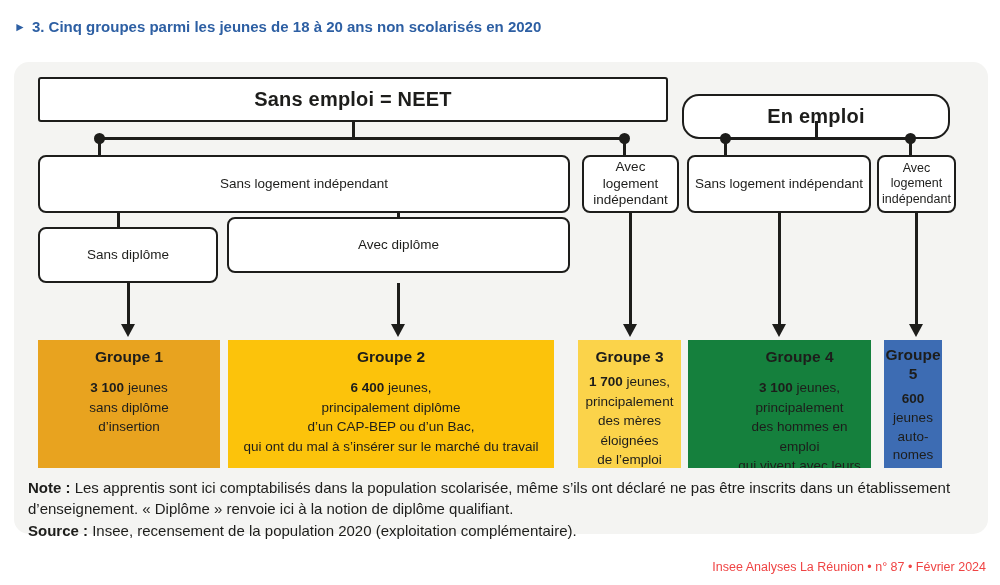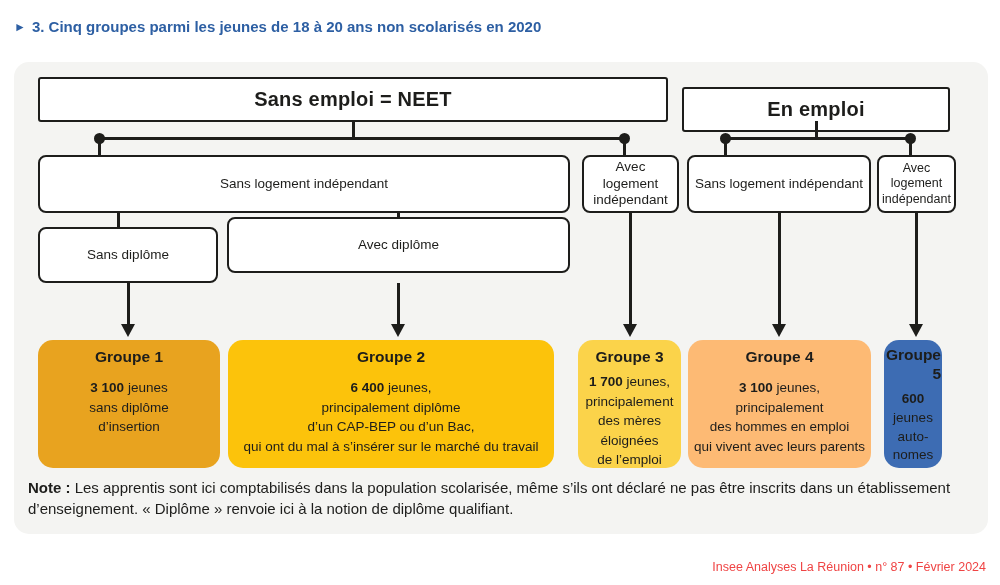--- a/index.html
+++ b/index.html
@@ -16,47 +16,47 @@
   .root{border-radius:3px;font-size:20px;font-weight:bold;letter-spacing:.2px;}
   .mid{border-radius:8px;font-size:13.5px;line-height:1.25;padding:2px 4px;}
   .mid.tight{font-size:12.5px;padding:2px 1px;}
 
   .vline{position:absolute;width:3px;background:#1d1d1b;}
   .hline{position:absolute;height:3px;background:#1d1d1b;}
   .dot{position:absolute;width:11px;height:11px;border-radius:50%;background:#1d1d1b;}
   .ahead{position:absolute;width:0;height:0;border-left:7px solid transparent;
          border-right:7px solid transparent;border-top:13px solid #1d1d1b;}
 
-  .group{position:absolute;top:340px;height:128px;border-radius:15px;box-sizing:border-box;
+  .group{position:absolute;top:340px;height:128px;border-radius:0;box-sizing:border-box;
          text-align:center;padding:8px 4px 4px 4px;overflow:hidden;}
   .group .gtitle{font-size:15.5px;font-weight:bold;margin-bottom:12px;}
   .group .gbody{font-size:13.5px;line-height:1.45;}
   .group .gbody b{font-weight:bold;}
-  .group.narrow .gtitle{margin-bottom:6px;line-height:1.25;text-align:right;}
+  .group.narrow .gtitle{margin-bottom:6px;line-height:1.25;}
   .group.narrow .gbody{line-height:1.4;}
 
   .notes{position:absolute;left:28px;top:477px;width:948px;font-size:15px;line-height:1.42;color:#1d1d1b;}
   .notes p{margin:0;}
   .notes b{font-weight:bold;}
 
   .footer{position:absolute;right:14px;top:560px;font-size:12.5px;color:#ef4444;}
 </style>
 </head>
 <body>
 
 <div class="stage">
 
   <div class="fig-title">
     <span class="marker">►</span><span>3. Cinq groupes parmi les jeunes de 18 à 20 ans non scolarisés en 2020</span>
   </div>
 
   <div class="panel"></div>
 
   <div class="node root" style="left:38px;top:77px;width:630px;height:45px;">Sans emploi = NEET</div>
-  <div class="node root" style="left:682px;top:87px;width:268px;height:45px;">En emploi</div>
+  <div class="node root" style="left:682px;top:94px;width:268px;height:45px;border-radius:17px;">En emploi</div>
 
   <div class="vline" style="left:351.5px;top:121px;height:17px;"></div>
   <div class="hline" style="left:99px;top:136.5px;width:525px;"></div>
   <div class="dot" style="left:93.5px;top:132.5px;"></div>
   <div class="dot" style="left:618.5px;top:132.5px;"></div>
   <div class="vline" style="left:97.5px;top:138px;height:18px;"></div>
   <div class="vline" style="left:622.5px;top:138px;height:18px;"></div>
 
   <div class="vline" style="left:814.5px;top:121px;height:17px;"></div>
   <div class="hline" style="left:725px;top:136.5px;width:185px;"></div>
@@ -120,21 +120,21 @@
       <div><b>1 700</b><span> jeunes,</span></div>
       <div>
           <div>principalement</div>
           <div>des mères</div>
           <div>éloignées</div>
           <div>de l’emploi</div>
         </div>
     </div>
   </div>
 
-  <div class="group" style="left: 688px; width: 183px; background-color: #fdba74;">
+  <div class="group" style="left: 688px; width: 183px; background-color: #15803d; padding-left: 44px;">
     <div class="gtitle">Groupe 4</div>
     <div class="gbody">
       <div><b>3 100</b><span> jeunes,</span></div>
       <div>
           <div>principalement</div>
           <div>des hommes en emploi</div>
           <div>qui vivent avec leurs parents</div>
         </div>
     </div>
   </div>
@@ -146,17 +146,18 @@
       <div>
           <div>jeunes</div>
           <div>auto-</div>
           <div>nomes</div>
         </div>
     </div>
   </div>
 
   <div class="notes">
     <p><b>Note :</b><span> Les apprentis sont ici comptabilisés dans la population scolarisée, même s’ils ont déclaré ne pas être inscrits dans un établissement d’enseignement. « Diplôme » renvoie ici à la notion de diplôme qualifiant.</span></p>
+    <p><b>Source :</b><span> Insee, recensement de la population 2020 (exploitation complémentaire).</span></p>
   </div>
 
   <div class="footer">Insee Analyses La Réunion • n° 87 • Février 2024</div>
 
 </div>
 
 </body></html>

